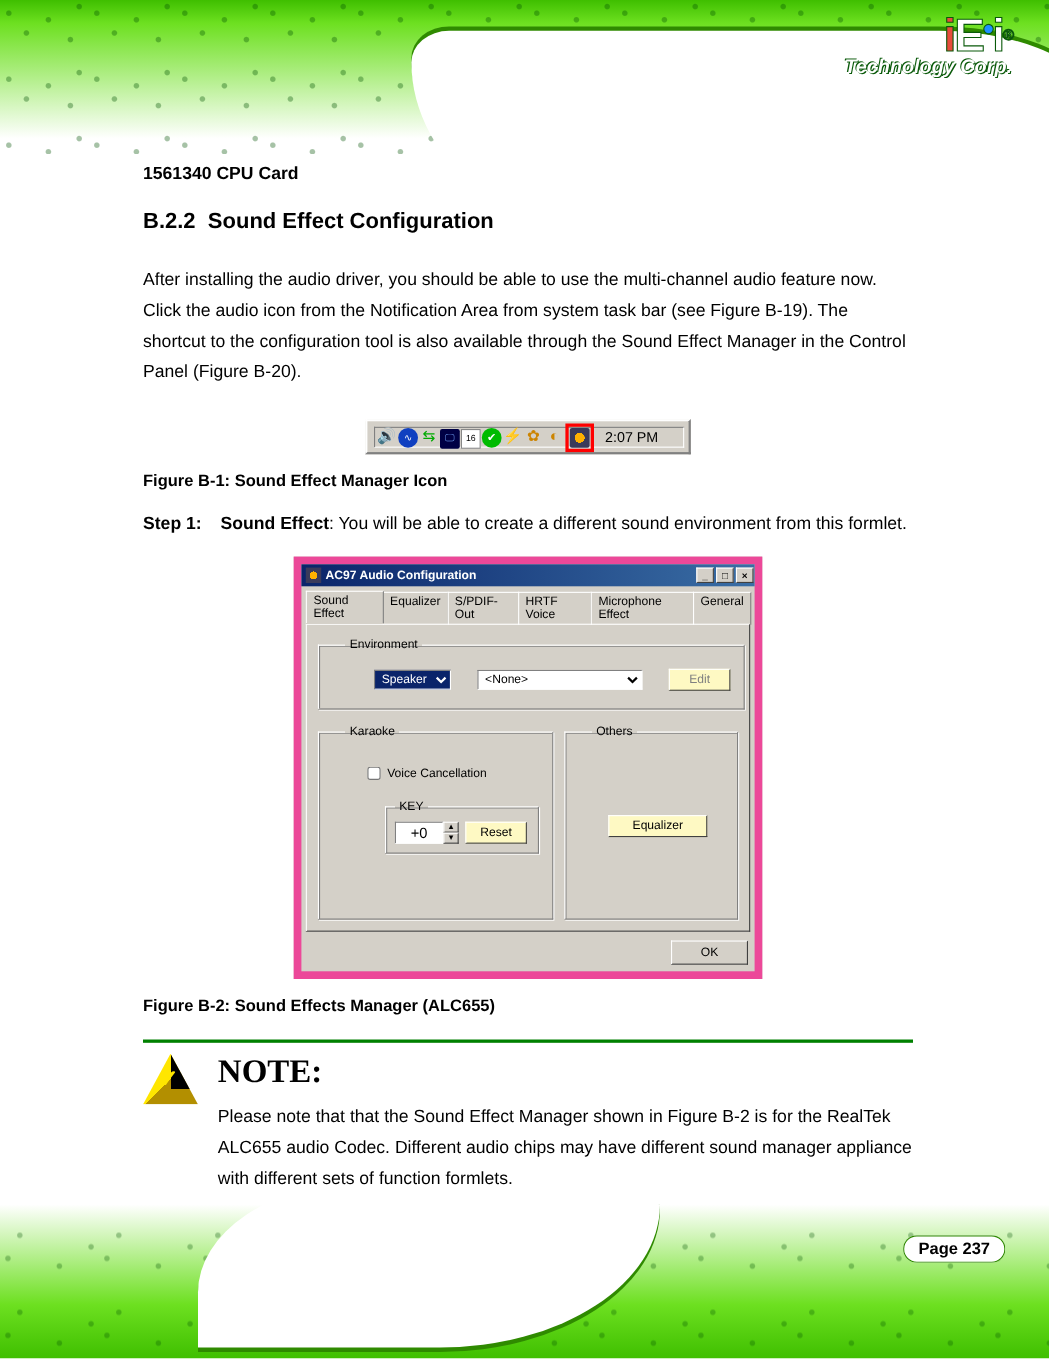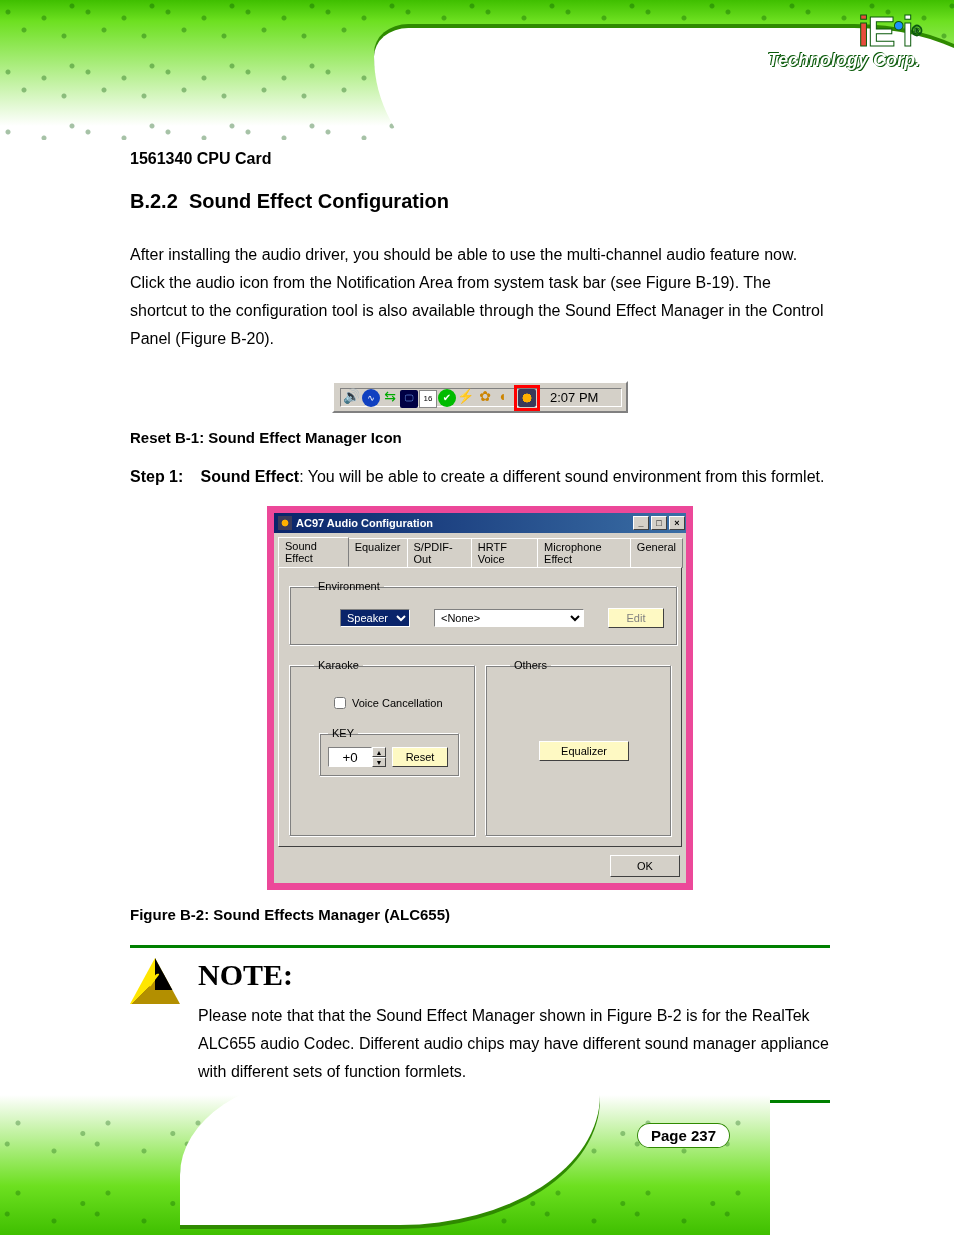--- a/index.html
+++ b/index.html
@@ -192,21 +192,21 @@
     font-size:11px; height:20px; min-width:56px;
     background:#fef9c3;
     border:1px solid;border-color:#fff #404040 #404040 #fff;
     color:#808080;
   }
   button.winbtn2.enabled { color:#000; }
   .row-groups { display:flex; gap:10px; margin-top:14px; }
   .row-groups > fieldset { flex:1; min-height:170px; }
   .chk { display:flex; align-items:center; gap:6px; margin:16px 0 16px 20px; }
   .chk input { width:12px;height:12px; }
-  fieldset.key { margin:18px 0 0 5px; width:140px; padding:8px; }
+  fieldset.key { margin:18px 0 0 36px; width:140px; padding:8px; }
   .key-row { display:flex; align-items:center; gap:6px; }
   .spin-wrap { display:flex; }
   input.key-val {
     width:44px; height:20px; text-align:center;
     border:1px solid;border-color:#808080 #fff #fff #808080; background:#fff;
   }
   .spin-btns { display:flex; flex-direction:column; }
   .spin-btns button {
     width:14px;height:10px;font-size:7px;line-height:7px;padding:0;
     background:#d4d0c8;border:1px solid;border-color:#fff #404040 #404040 #fff;
@@ -232,21 +232,21 @@
   }
   .note-icon::after{
     content:"✓"; position:absolute; left:14px; top:10px; color:#ffe600; font-size:22px; font-weight:bold;
   }
   .note-text { flex:1; }
   .note-title { font-family:"Times New Roman",serif; font-size:30px; font-weight:bold; margin-bottom:10px; }
   .note-body { font-size:16px; line-height:28px; }
 
   
   .doc-footer {
-    position:absolute; left:0; bottom:0; width:770px; height:140px;
+    position:absolute; left:0; bottom:0; width:954px; height:140px;
     background: linear-gradient(0deg,#3fbf00 0%,#6de020 35%,#fff 100%);
     overflow:hidden;
   }
   .doc-footer .pcb-dots2 {
     position:absolute; inset:0;
     background:
       radial-gradient(circle at 8% 70%, rgba(0,80,0,.3) 2px, transparent 3px),
       radial-gradient(circle at 20% 40%, rgba(0,80,0,.3) 2px, transparent 3px),
       radial-gradient(circle at 60% 80%, rgba(0,80,0,.3) 2px, transparent 3px),
       radial-gradient(circle at 92% 55%, rgba(0,80,0,.3) 2px, transparent 3px);
@@ -292,21 +292,21 @@
     <div class="systray">
       <div class="tray-inner">
         <span id="tray-icons-host"><span class="tray-icon ti-vol">🔊</span><span class="tray-icon ti-wave">∿</span><span class="tray-icon ti-net">⇆</span><span class="tray-icon ti-disp">🖵</span><span class="tray-icon ti-cal">16</span><span class="tray-icon ti-shield">✔</span><span class="tray-icon ti-bolt">⚡</span><span class="tray-icon ti-paw">✿</span><span class="tray-icon ti-misc">◐</span></span>
         <span class="tray-highlight">
           <span class="ti-audio"></span>
         </span>
         <span class="tray-time">2:07 PM</span>
       </div>
     </div>
   </div>
-  <div class="caption">Reset B-1: Sound Effect Manager Icon</div>
+  <div class="caption">Figure B-1: Sound Effect Manager Icon</div>
 
   <div class="step-line">
     <span class="step-num">Step 1:</span>
     <span class="step-text">
       <b>Sound Effect</b><span>: You will be able to create a different sound environment from this formlet.</span>
     </span>
   </div>
 
   <div class="figure">
     <div class="ac97-dialog">

